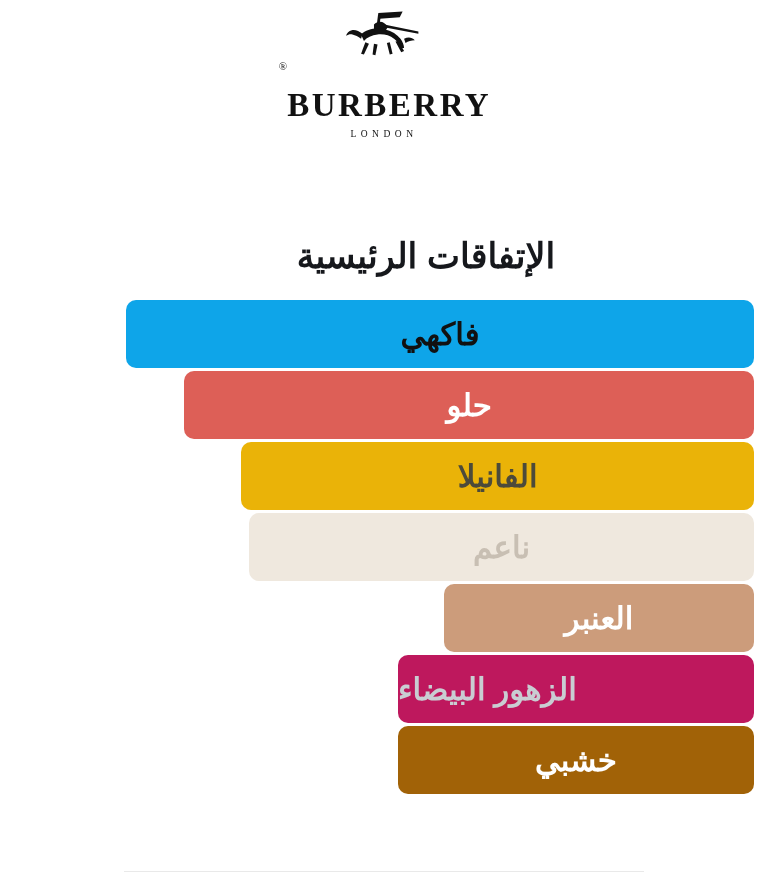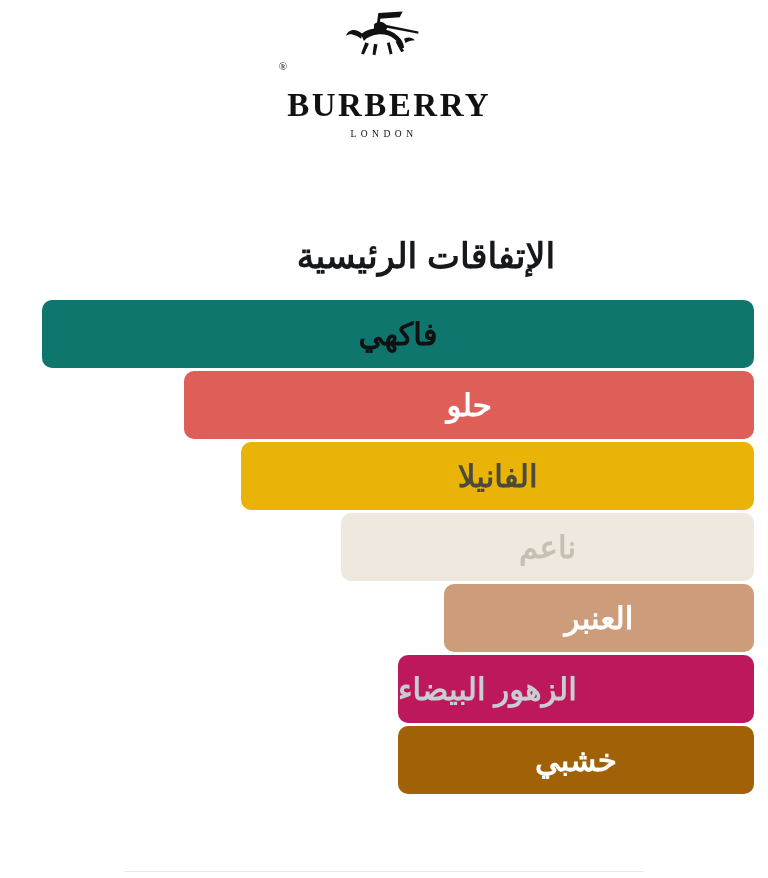--- a/index.html
+++ b/index.html
@@ -152,36 +152,36 @@
     <span class="brand-name">BURBERRY</span>
     <span class="brand-reg">®</span>
   </div>
   <div class="brand-sub">LONDON</div>
 </div>
 
 <div class="chart-wrap">
   <h1 class="chart-title">الإتفاقات الرئيسية</h1>
   <div class="bars" id="bar-list">
       <div class="bar-row">
-        <div class="bar" style="background: #0f766e; width: 712px;">
+        <div class="bar" style="background: #0ea5e9; width: 628px;">
           <span class="bar-label" style="color: rgb(17, 17, 17);">فاكهي</span>
         </div>
       </div>
       <div class="bar-row">
         <div class="bar" style="background: rgb(221, 95, 87); width: 569.6px;">
           <span class="bar-label" style="color: rgb(255, 255, 255);">حلو</span>
         </div>
       </div>
       <div class="bar-row">
         <div class="bar" style="background: #eab308; width: 512.64px;">
           <span class="bar-label" style="color: rgb(76, 74, 58);">الفانيلا</span>
         </div>
       </div>
       <div class="bar-row">
-        <div class="bar" style="background: rgb(239, 232, 222); width: 413px;">
+        <div class="bar" style="background: rgb(239, 232, 222); width: 505px;">
           <span class="bar-label" style="color: rgb(200, 191, 179);">ناعم</span>
         </div>
       </div>
       <div class="bar-row">
         <div class="bar" style="background: rgb(204, 156, 123); width: 310px;">
           <span class="bar-label" style="color: rgb(255, 255, 255);">العنبر</span>
         </div>
       </div>
       <div class="bar-row">
         <div class="bar" style="background: #be185d; width: 356px; justify-content: flex-end;">

